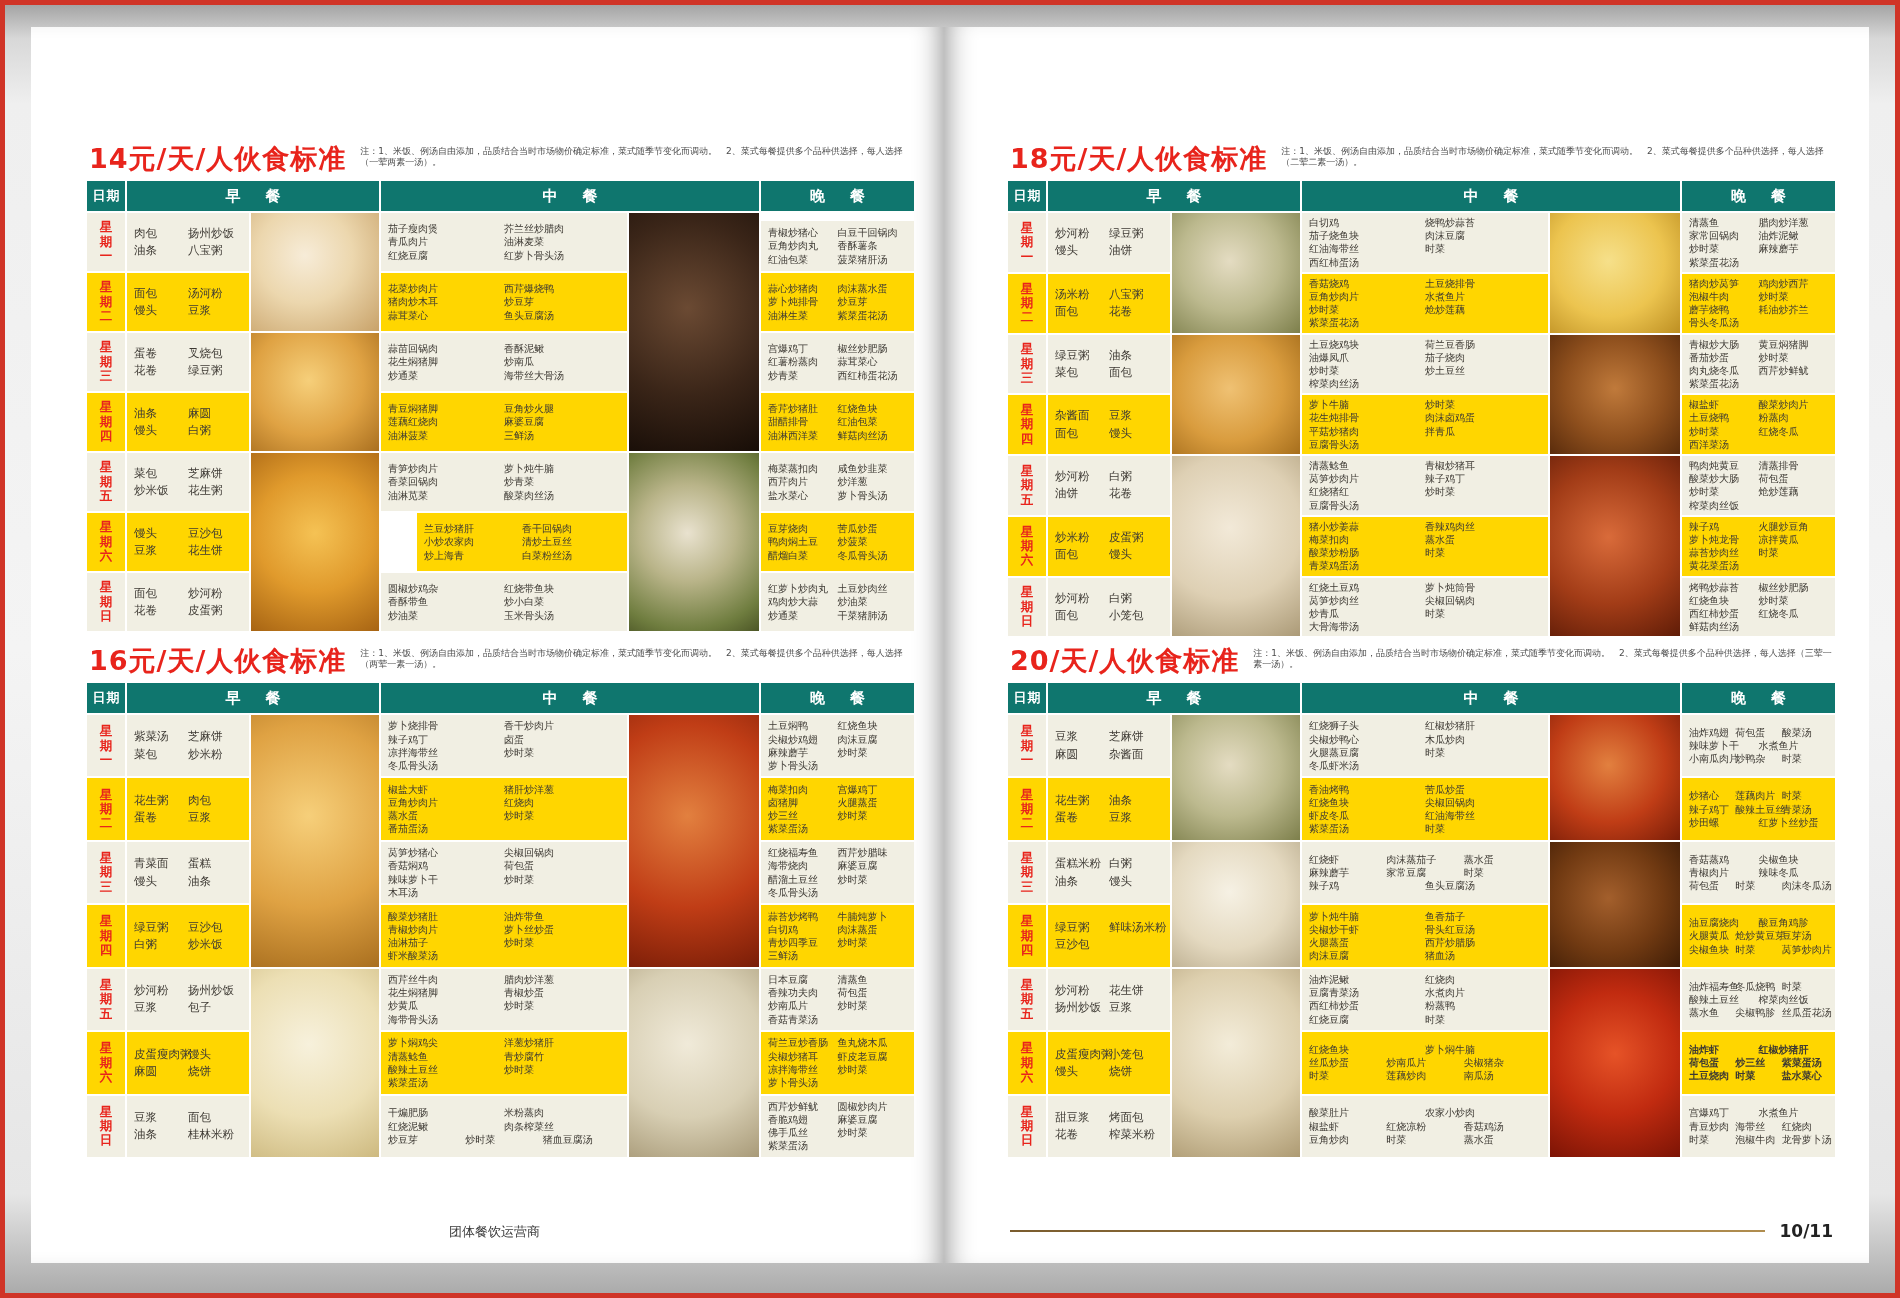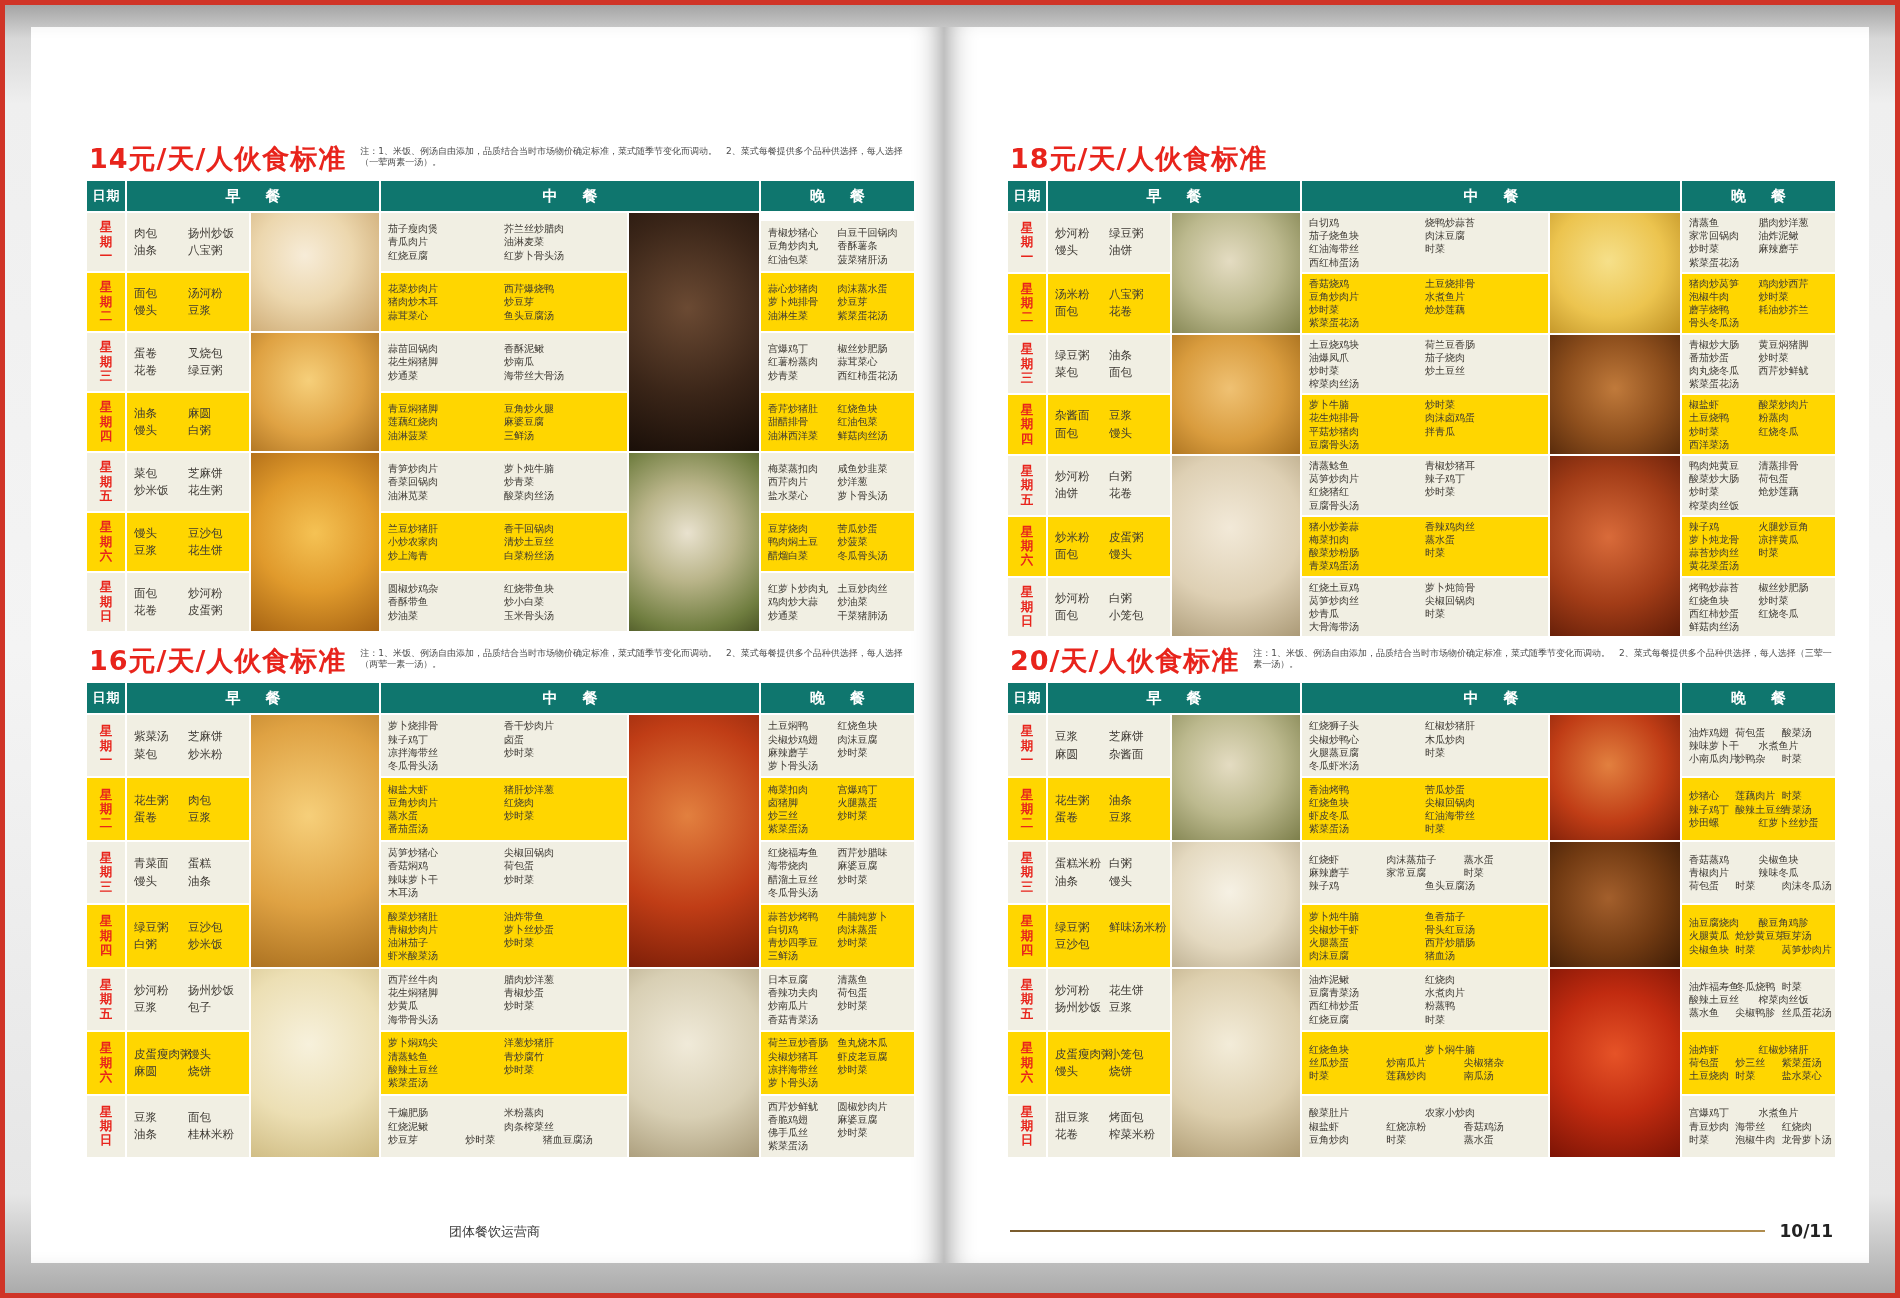--- a/index.html
+++ b/index.html
@@ -302,21 +302,21 @@
         <div class="cell menu alt bk" style="grid-area: 7 / 2;">
           <div class="line">
             <span>馒头</span>
             <span>豆沙包</span>
           </div>
           <div class="line">
             <span>豆浆</span>
             <span>花生饼</span>
           </div>
         </div>
-        <div class="cell menu alt" style="grid-area: 7 / 4;">
+        <div class="cell menu alt" style="grid-area: 7 / 4; margin-left: 36px;">
           <div class="line">
             <span>兰豆炒猪肝</span>
             <span>香干回锅肉</span>
           </div>
           <div class="line">
             <span>小炒农家肉</span>
             <span>清炒土豆丝</span>
           </div>
           <div class="line">
             <span>炒上海青</span>
@@ -744,20 +744,21 @@
       </div>
     <div class="footer">
       <span class="footer-text">团体餐饮运营商</span>
       <span class="rule"></span>
     </div>
   </div>
 
   <div class="page right">
     <div class="sec-head">
       <div class="sec-title">18元/天/人伙食标准</div>
+      <div class="sec-note">注：1、米饭、例汤自由添加，品质结合当时市场物价确定标准，菜式随季节变化而调动。　2、菜式每餐提供多个品种供选择，每人选择（二荤二素一汤）。</div>
     </div>
     <div class="menu-grid">
         <div class="th th-date" style="grid-area: 1 / 1 / auto / 2;">日期</div>
         <div class="th" style="grid-area: 1 / 2 / auto / 4;">早 餐</div>
         <div class="th" style="grid-area: 1 / 4 / auto / 6;">中 餐</div>
         <div class="th" style="grid-area: 1 / 6 / auto / 7;">晚 餐</div>
         <div class="cell day" style="grid-area: 2 / 1;">
           <span>星</span>
           <span>期</span>
           <span>一</span>
@@ -1381,21 +1382,21 @@
             <span>丝瓜炒蛋</span>
             <span>炒南瓜片</span>
             <span>尖椒猪杂</span>
           </div>
           <div class="line">
             <span>时菜</span>
             <span>莲藕炒肉</span>
             <span>南瓜汤</span>
           </div>
         </div>
-        <div class="cell menu alt" style="grid-area: 7 / 6;">
+        <div class="cell menu alt" style="grid-area: 7 / 6; font-weight: bold;">
           <div class="line">
             <span>油炸虾</span>
             <span>红椒炒猪肝</span>
           </div>
           <div class="line">
             <span>荷包蛋</span>
             <span>炒三丝</span>
             <span>紫菜蛋汤</span>
           </div>
           <div class="line">

